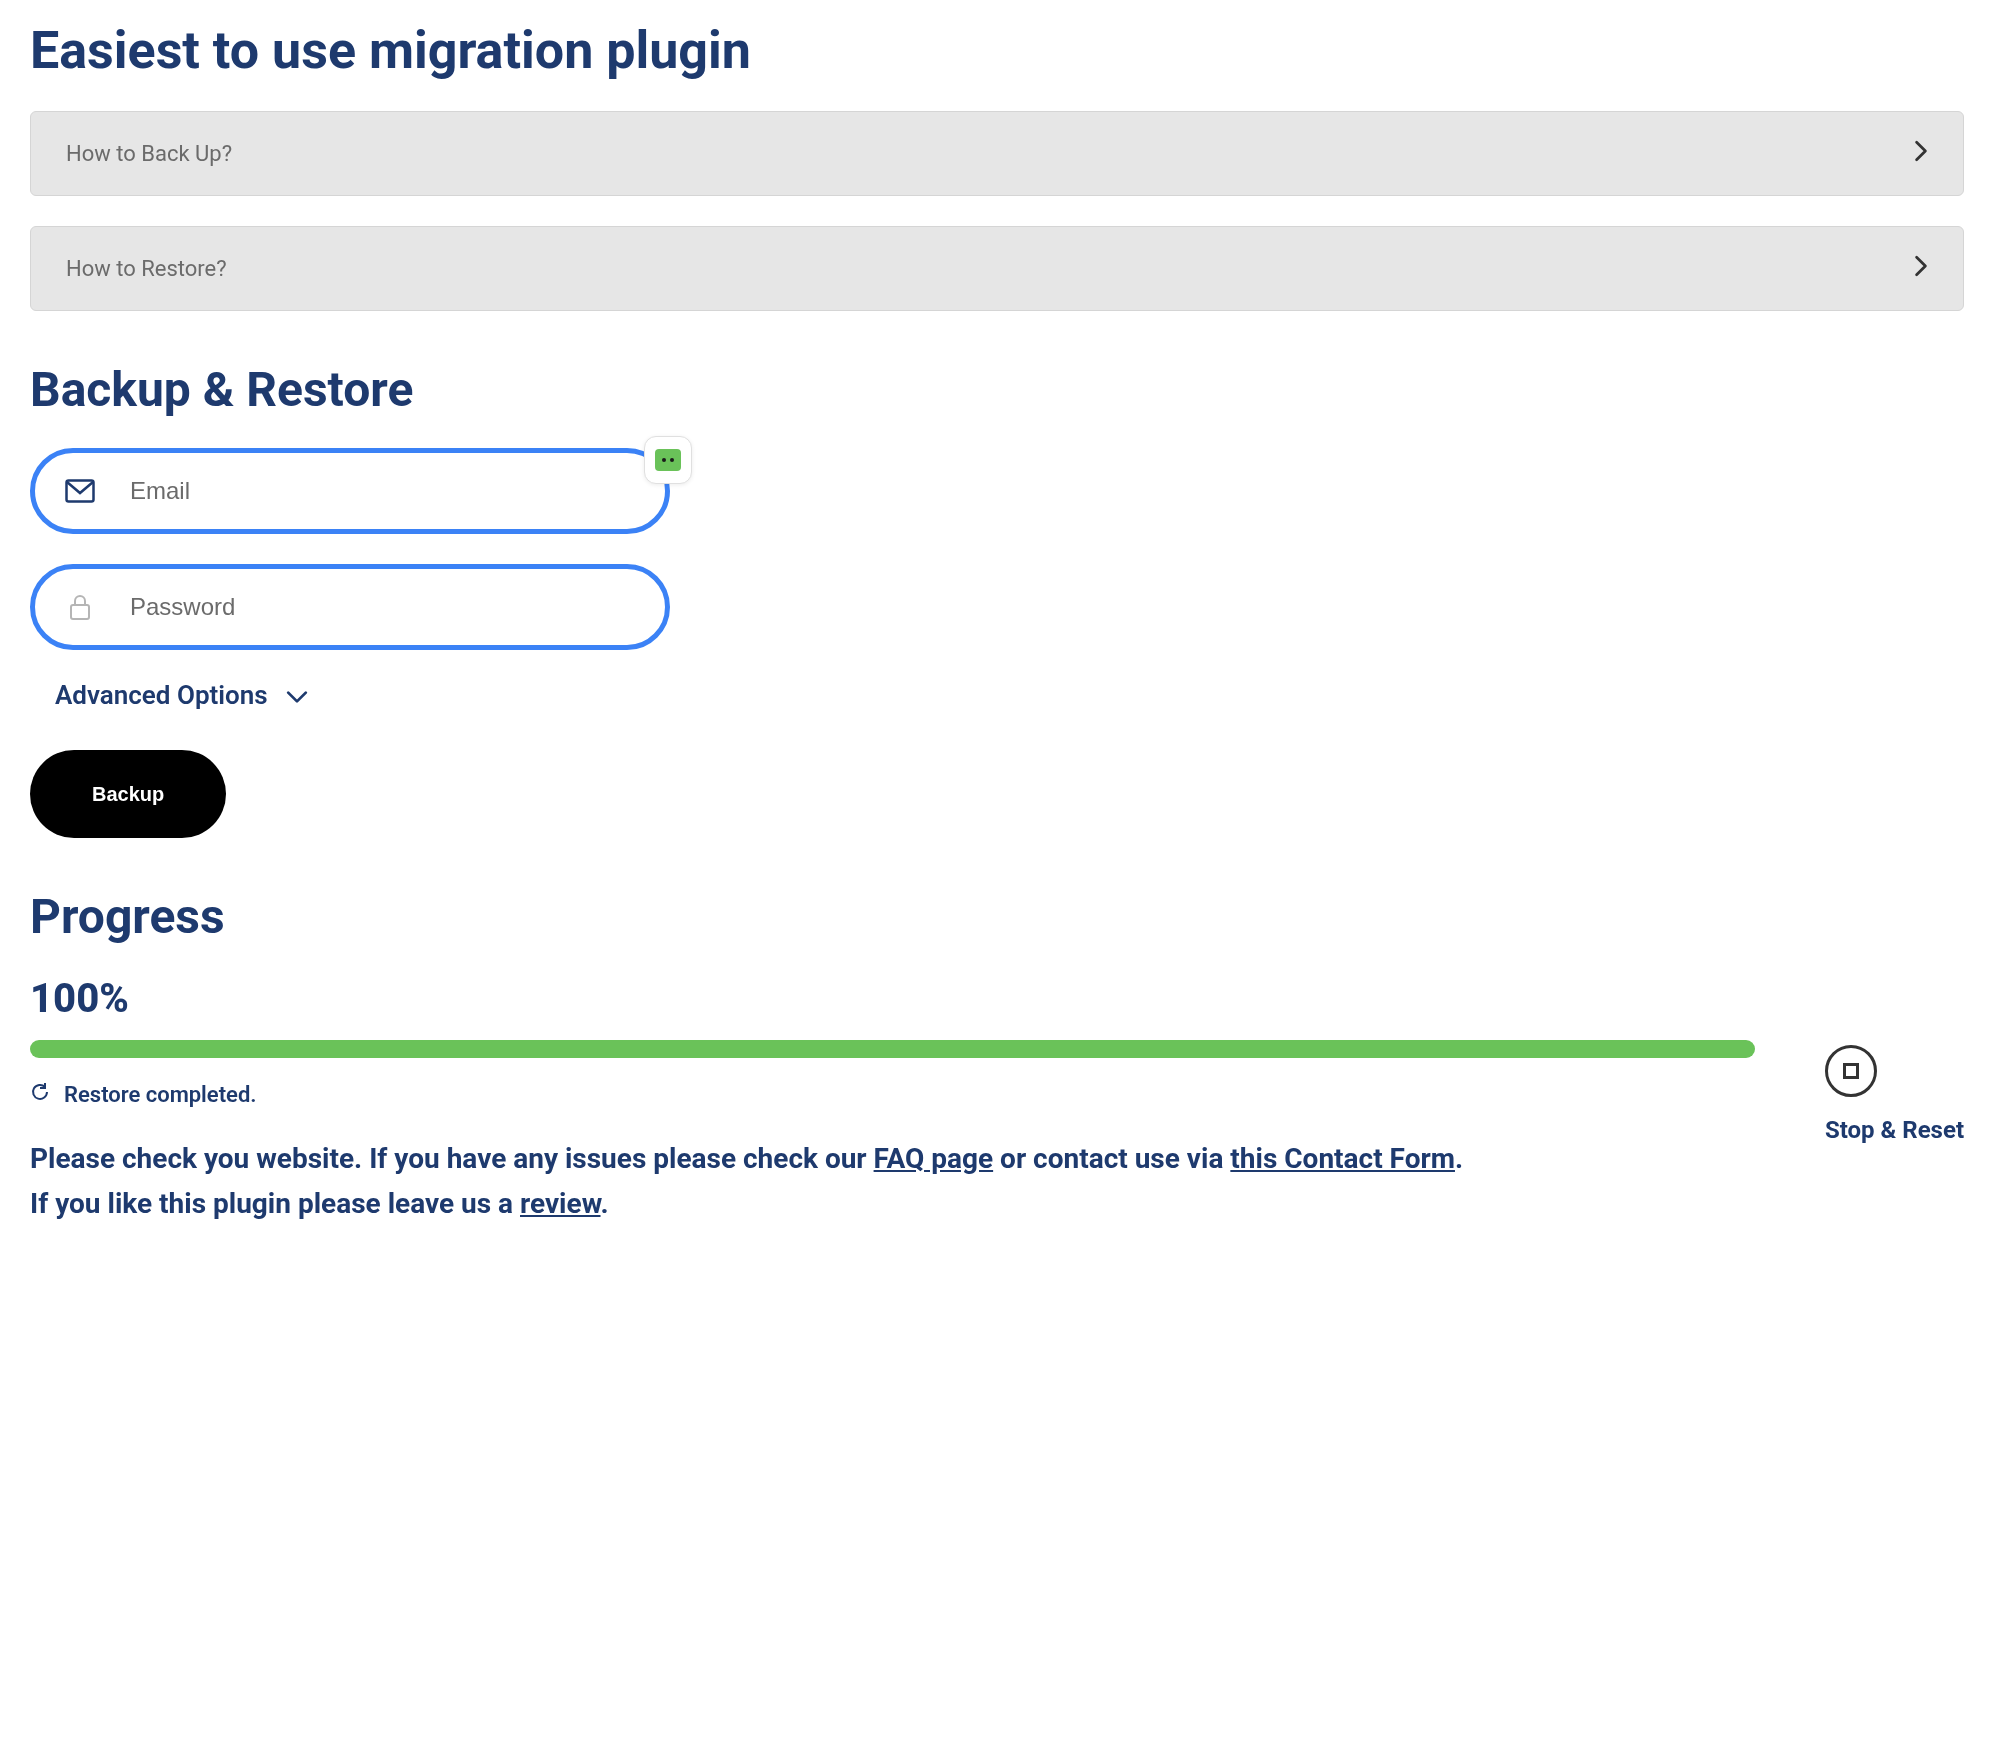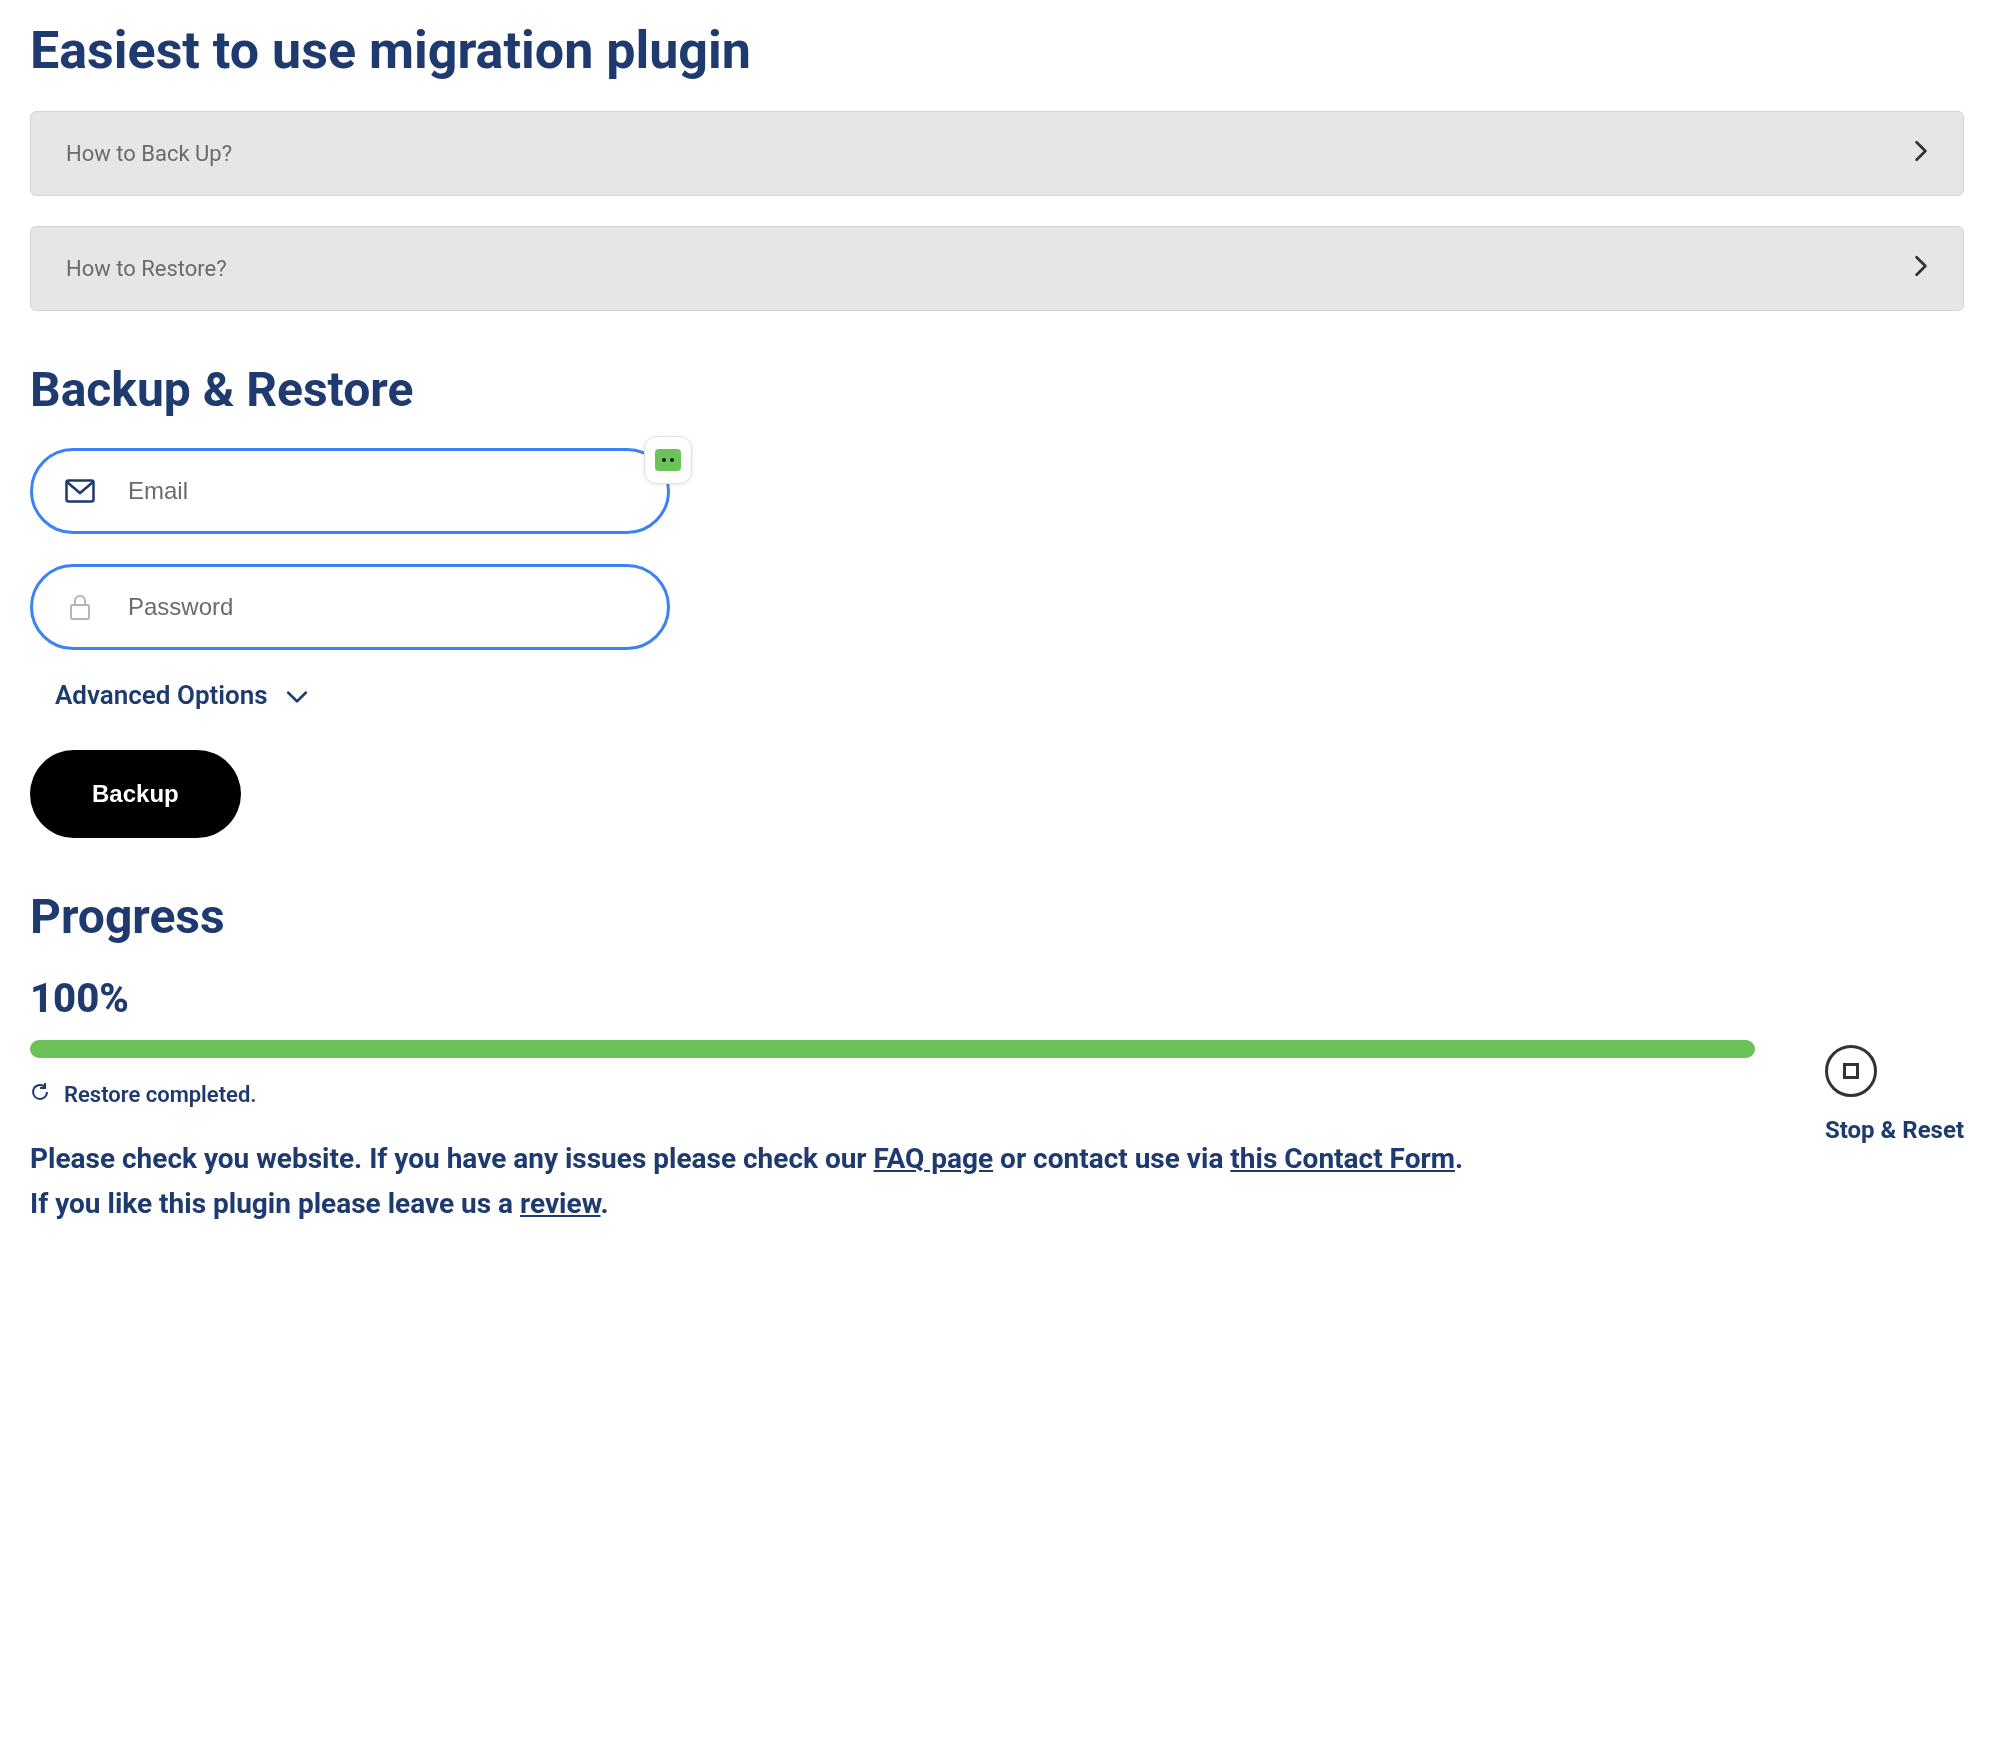--- a/index.html
+++ b/index.html
@@ -49,21 +49,21 @@
       max-width: 700px;
     }
     .input-wrapper {
       position: relative;
       width: 640px;
       margin-bottom: 30px;
     }
     .input-pill {
       width: 100%;
       height: 86px;
-      border: 3px solid #3b82f6;
+      border: 5px solid #3b82f6;
       border-radius: 44px;
       padding: 0 30px 0 95px;
       font-size: 24px;
       color: #333;
       outline: none;
     }
     .input-pill::placeholder {
       color: #6b6b6b;
     }
     .input-icon {
@@ -122,21 +122,21 @@
     }
     .button-row {
       display: flex;
       gap: 10px;
     }
     .btn {
       height: 88px;
       padding: 0 62px;
       border-radius: 44px;
       border: none;
-      font-size: 24px;
+      font-size: 20px;
       font-weight: 700;
       color: #ffffff;
       cursor: pointer;
     }
     .btn-backup {
       background: #000000;
     }
     .btn-restore {
       background: #1e3a6e;
     }

